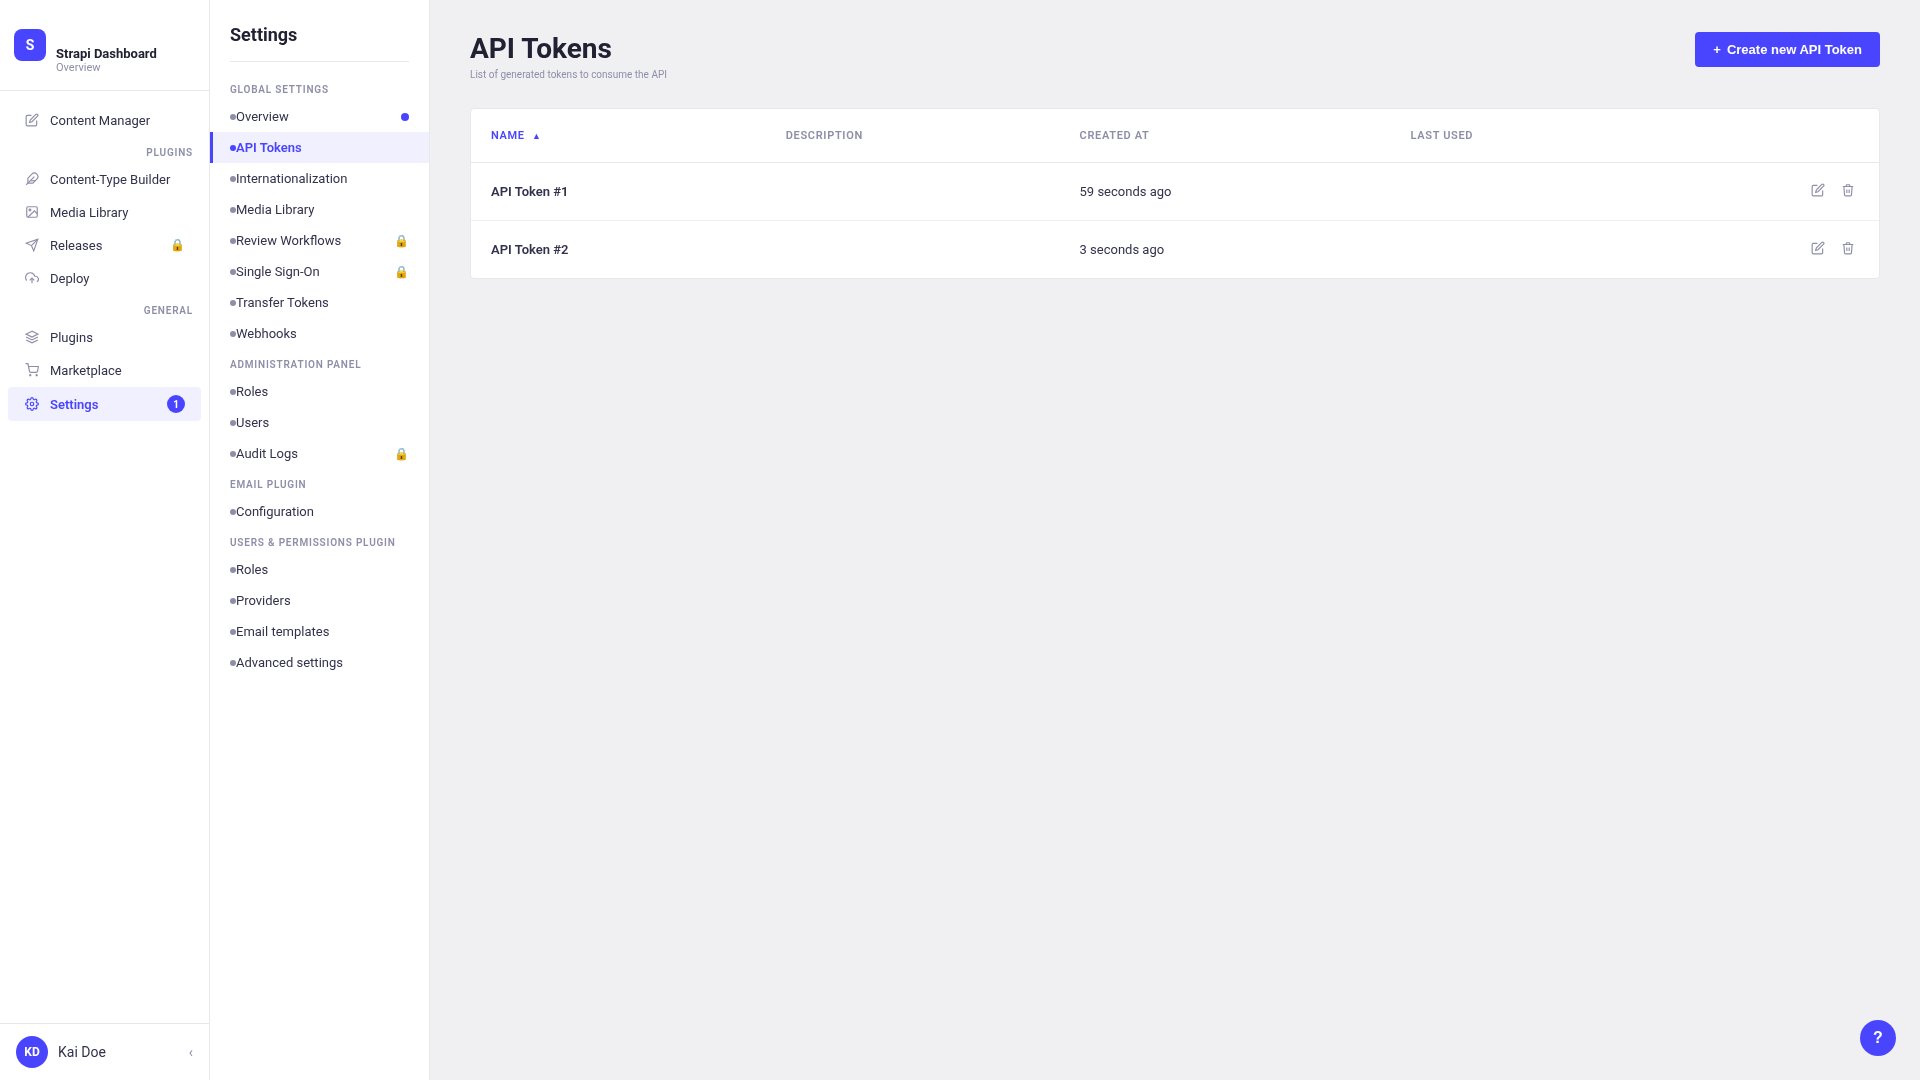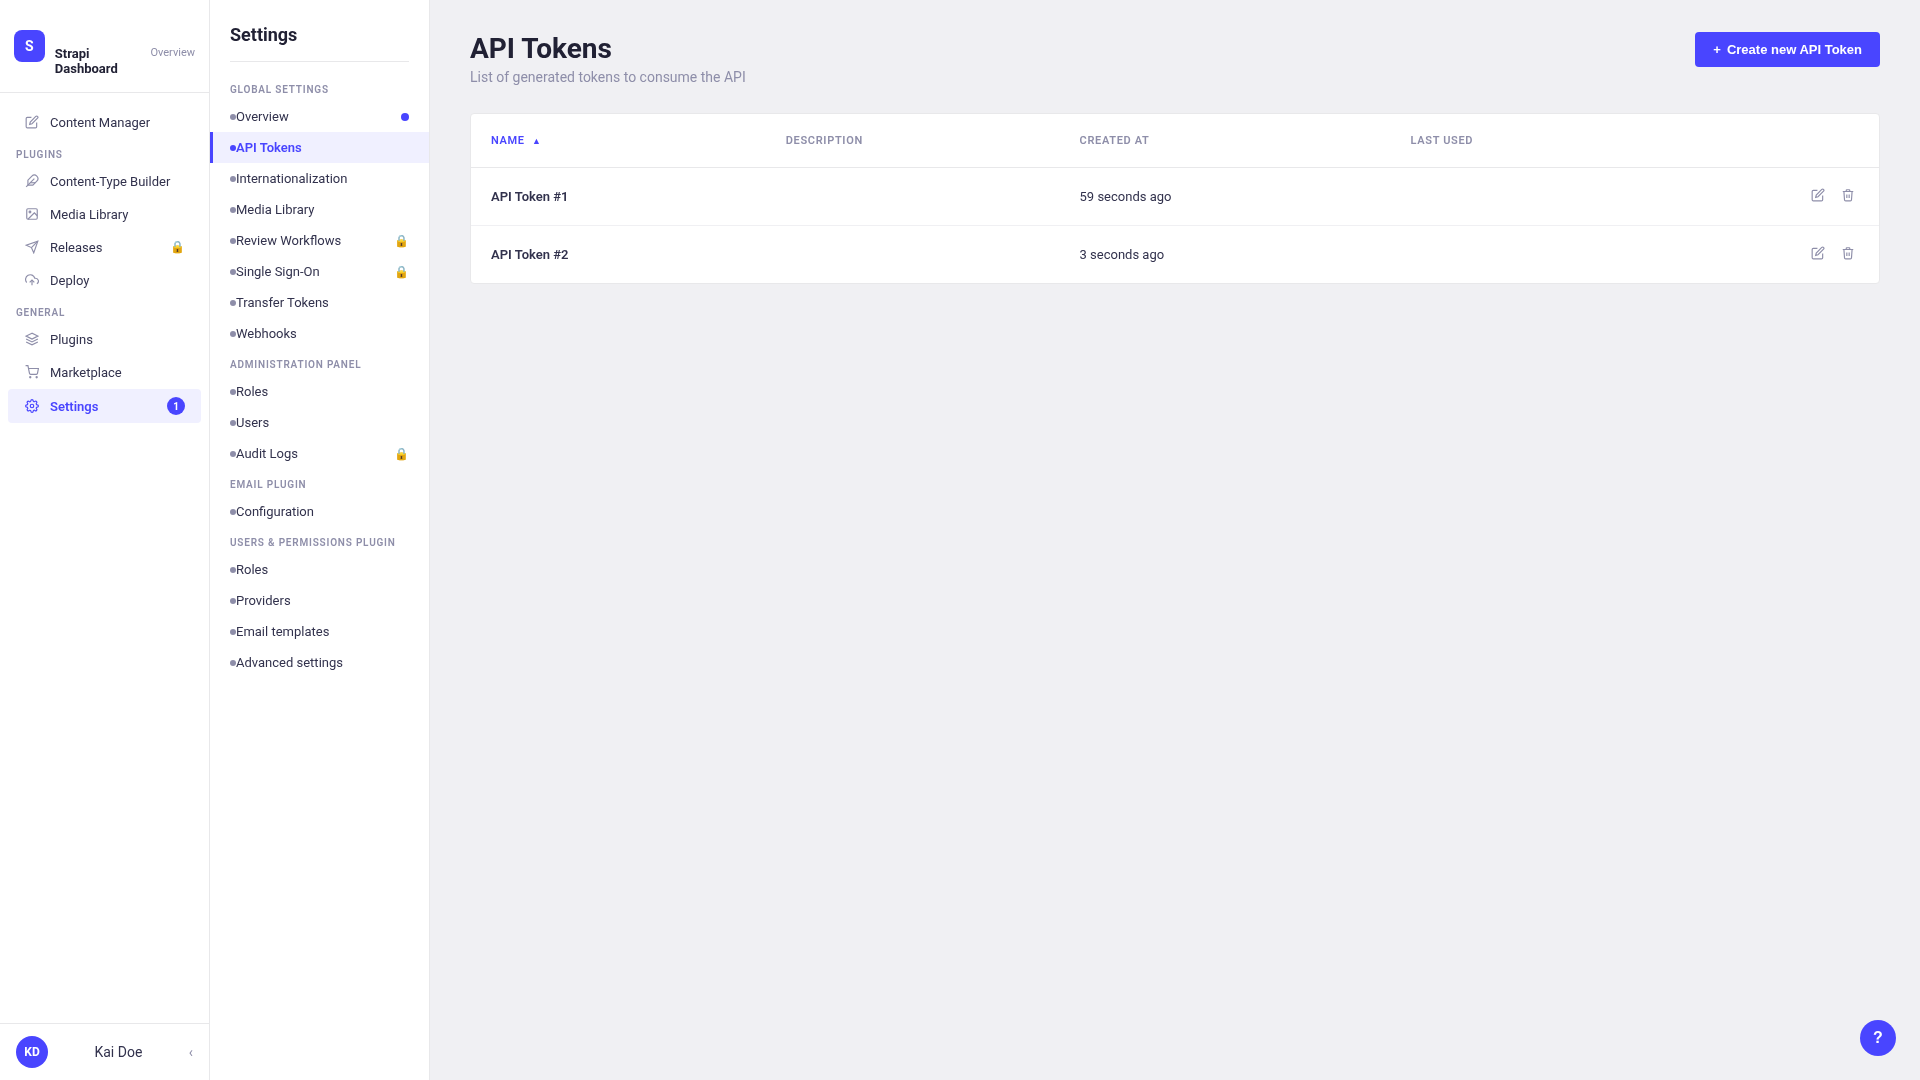--- a/index.html
+++ b/index.html
@@ -22,25 +22,25 @@
       border-bottom: 1px solid #e8e8ea;
       gap: 10px;
     }
     .sidebar-logo {
       width: 32px; height: 32px;
       background: #4945ff;
       border-radius: 8px;
       display: flex; align-items: center; justify-content: center;
       color: #fff; font-weight: bold; font-size: 14px;
     }
-    .sidebar-brand { display: flex; flex-direction: row; margin-top: 30px; }
+    .sidebar-brand { display: flex; flex-direction: column; margin-top: 30px; }
     .sidebar-brand-name { font-weight: 700; font-size: 13px; color: #212134; }
     .sidebar-brand-sub { font-size: 11px; color: #8e8ea9; }
 
-    .sidebar-nav { flex: 1; overflow-y: auto; padding: 12px 0; }
+    .sidebar-nav { flex: 1; overflow-y: auto; padding: 12px 0; text-align: right; }
     .sidebar-section-label {
       font-size: 10px; font-weight: 600; color: #8e8ea9;
       text-transform: uppercase; letter-spacing: 0.08em;
       padding: 10px 16px 4px;
     }
     .sidebar-item {
       display: flex; align-items: center; gap: 10px;
       padding: 8px 16px;
       cursor: pointer; color: #32324d; font-size: 13px;
       border-radius: 4px; margin: 1px 8px;
@@ -55,21 +55,21 @@
       display: flex; align-items: center; justify-content: center;
       margin-left: auto;
     }
     .sidebar-item-lock {
       margin-left: auto; color: #8e8ea9; font-size: 12px;
     }
 
     .sidebar-footer {
       border-top: 1px solid #e8e8ea;
       padding: 12px 16px;
-      display: flex; align-items: center; gap: 10px; text-align: center;
+      display: flex; align-items: center; gap: 10px;
     }
     .avatar {
       width: 32px; height: 32px; border-radius: 50%;
       background: #4945ff; color: #fff;
       display: flex; align-items: center; justify-content: center;
       font-size: 12px; font-weight: 700; flex-shrink: 0;
     }
     .sidebar-footer-name { font-size: 14px; color: #32324d; flex: 1; }
     .collapse-btn { cursor: pointer; color: #8e8ea9; font-size: 14px; }
 
@@ -114,21 +114,21 @@
     
     .main-content {
       flex: 1; height: 100vh; overflow-y: auto;
       background: #f0f0f3; padding: 32px 40px;
     }
     .main-header {
       display: flex; align-items: flex-start; justify-content: space-between;
       margin-bottom: 28px;
     }
     .main-title { font-size: 28px; font-weight: 700; color: #212134; }
-    .main-subtitle { font-size: 14px; color: #8e8ea9; margin-top: 4px; }
+    .main-subtitle { font-size: 10px; color: #8e8ea9; margin-top: 4px; }
     .create-btn {
       background: #4945ff; color: #fff;
       border: none; border-radius: 4px;
       padding: 10px 18px; font-size: 13px; font-weight: 600;
       cursor: pointer; display: flex; align-items: center; gap: 6px;
       white-space: nowrap;
     }
 
     
     .table-container {

